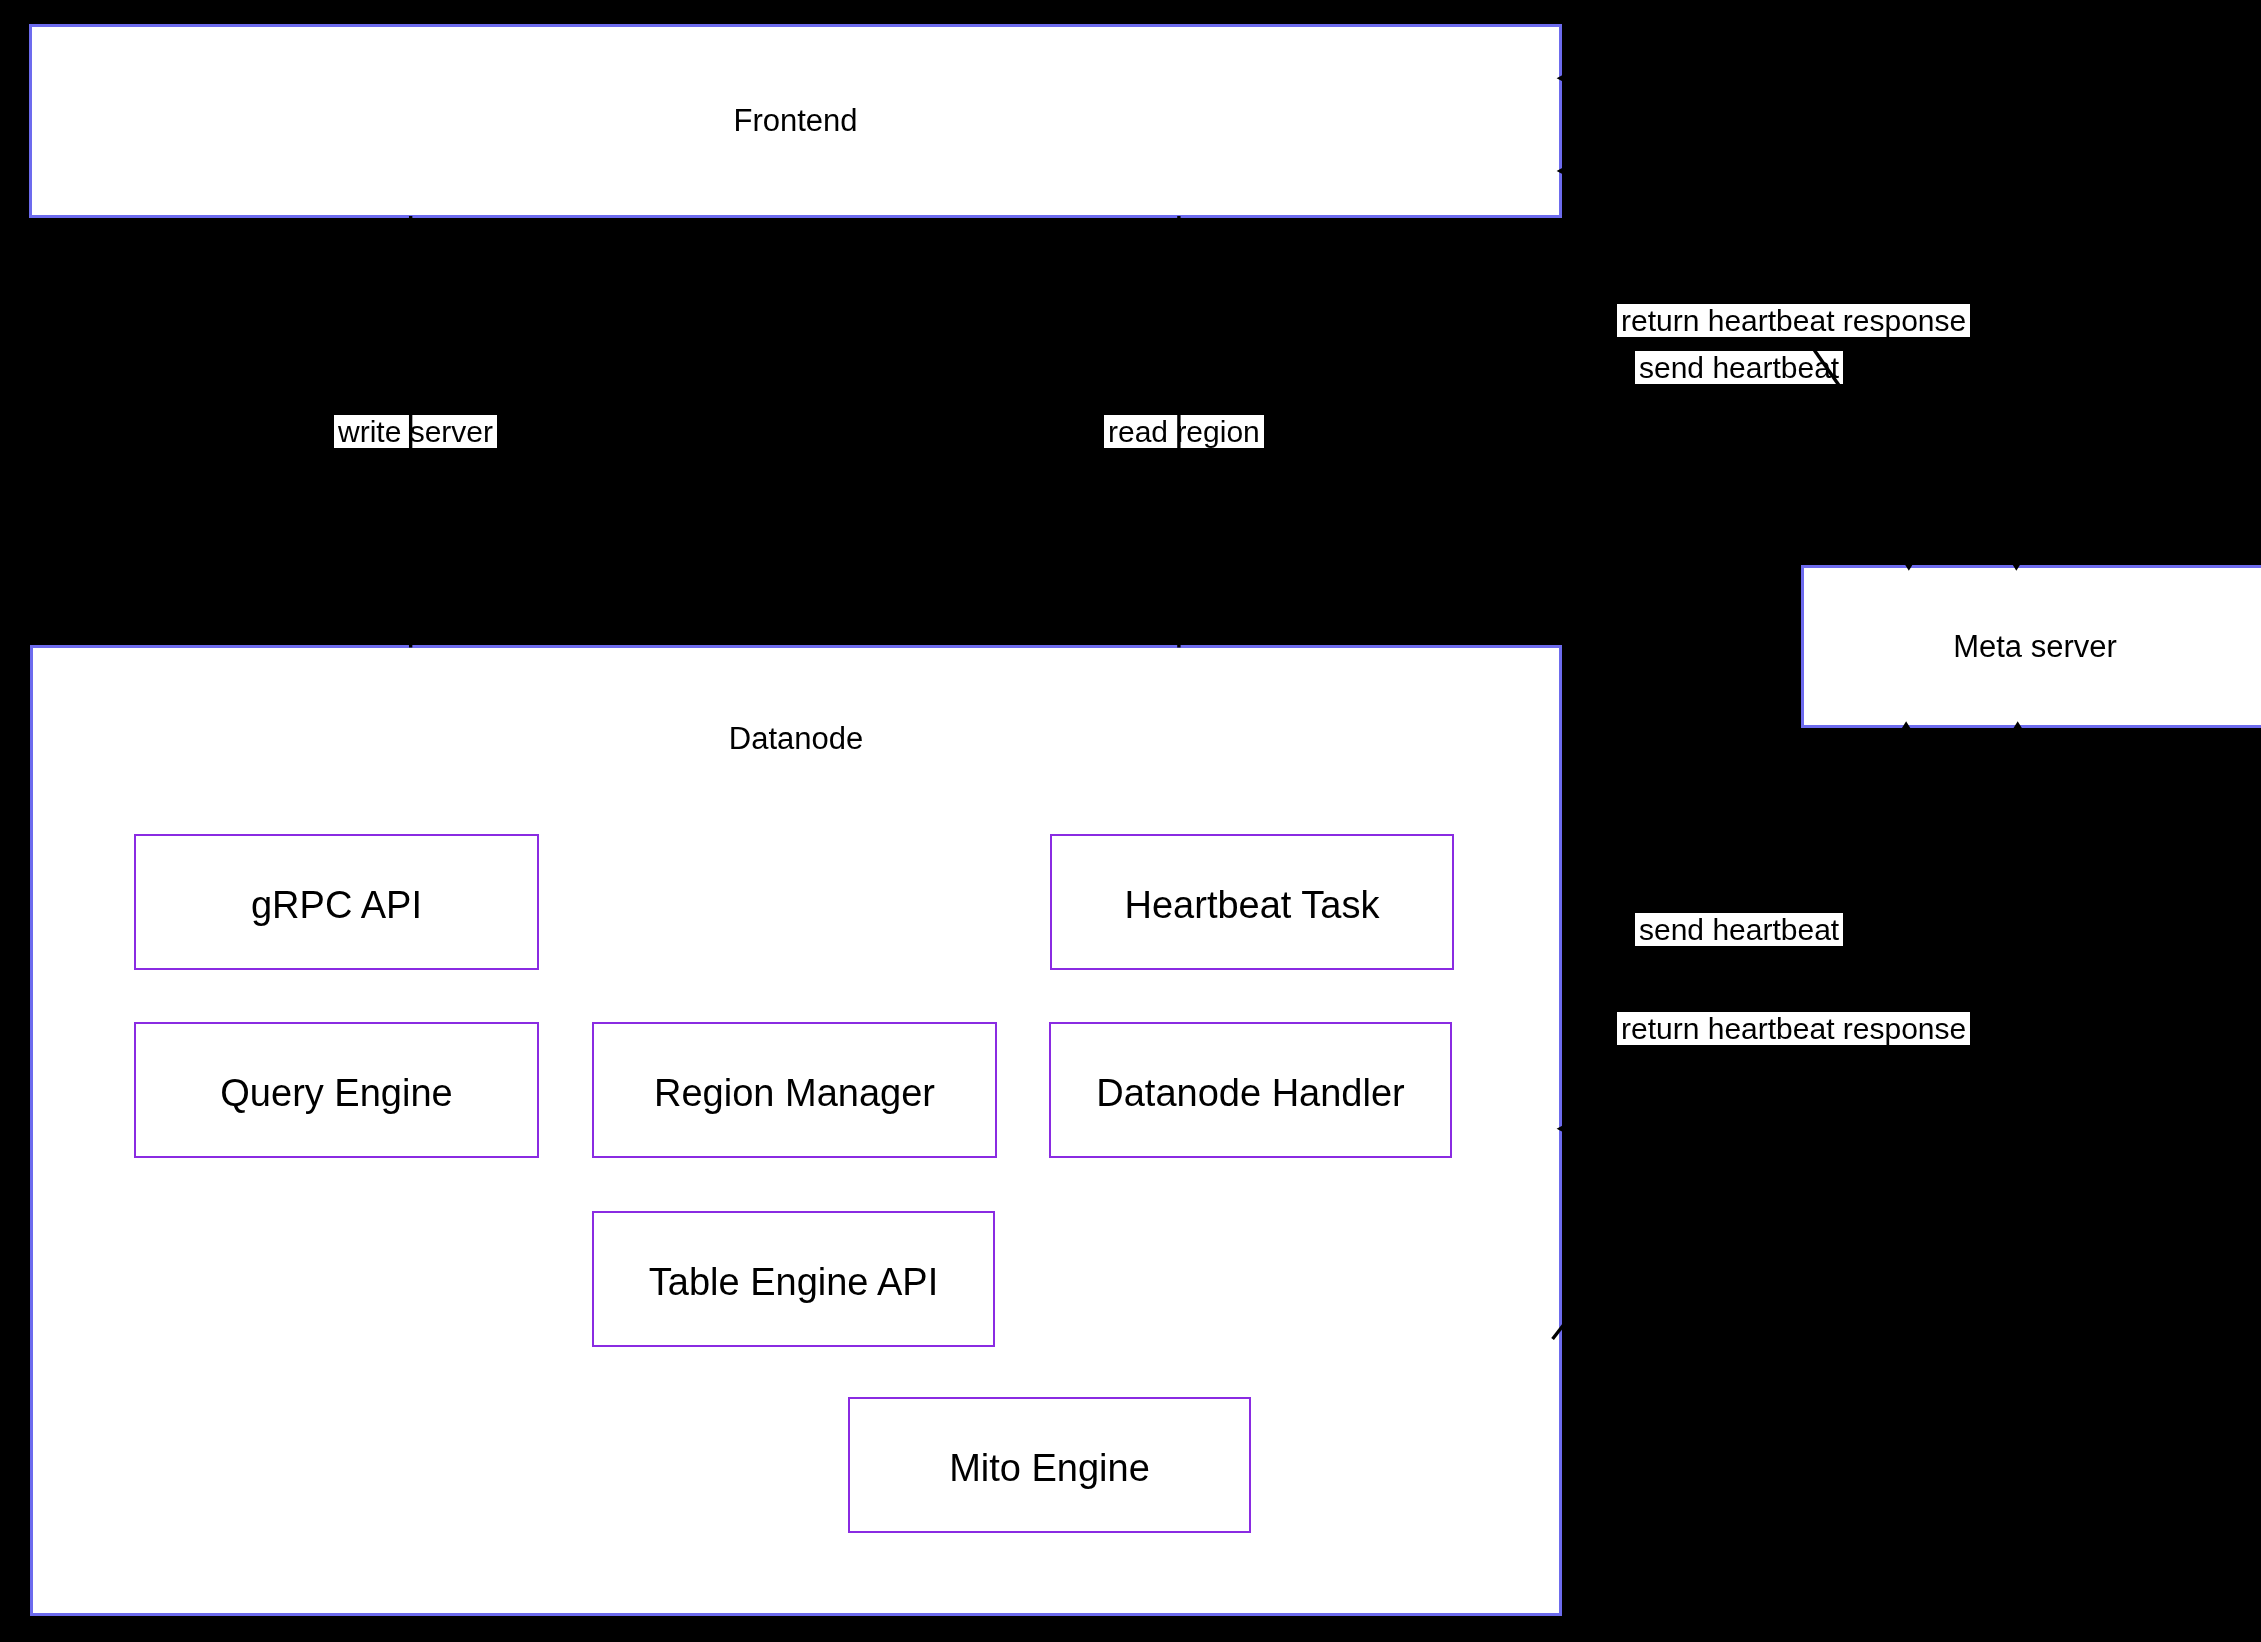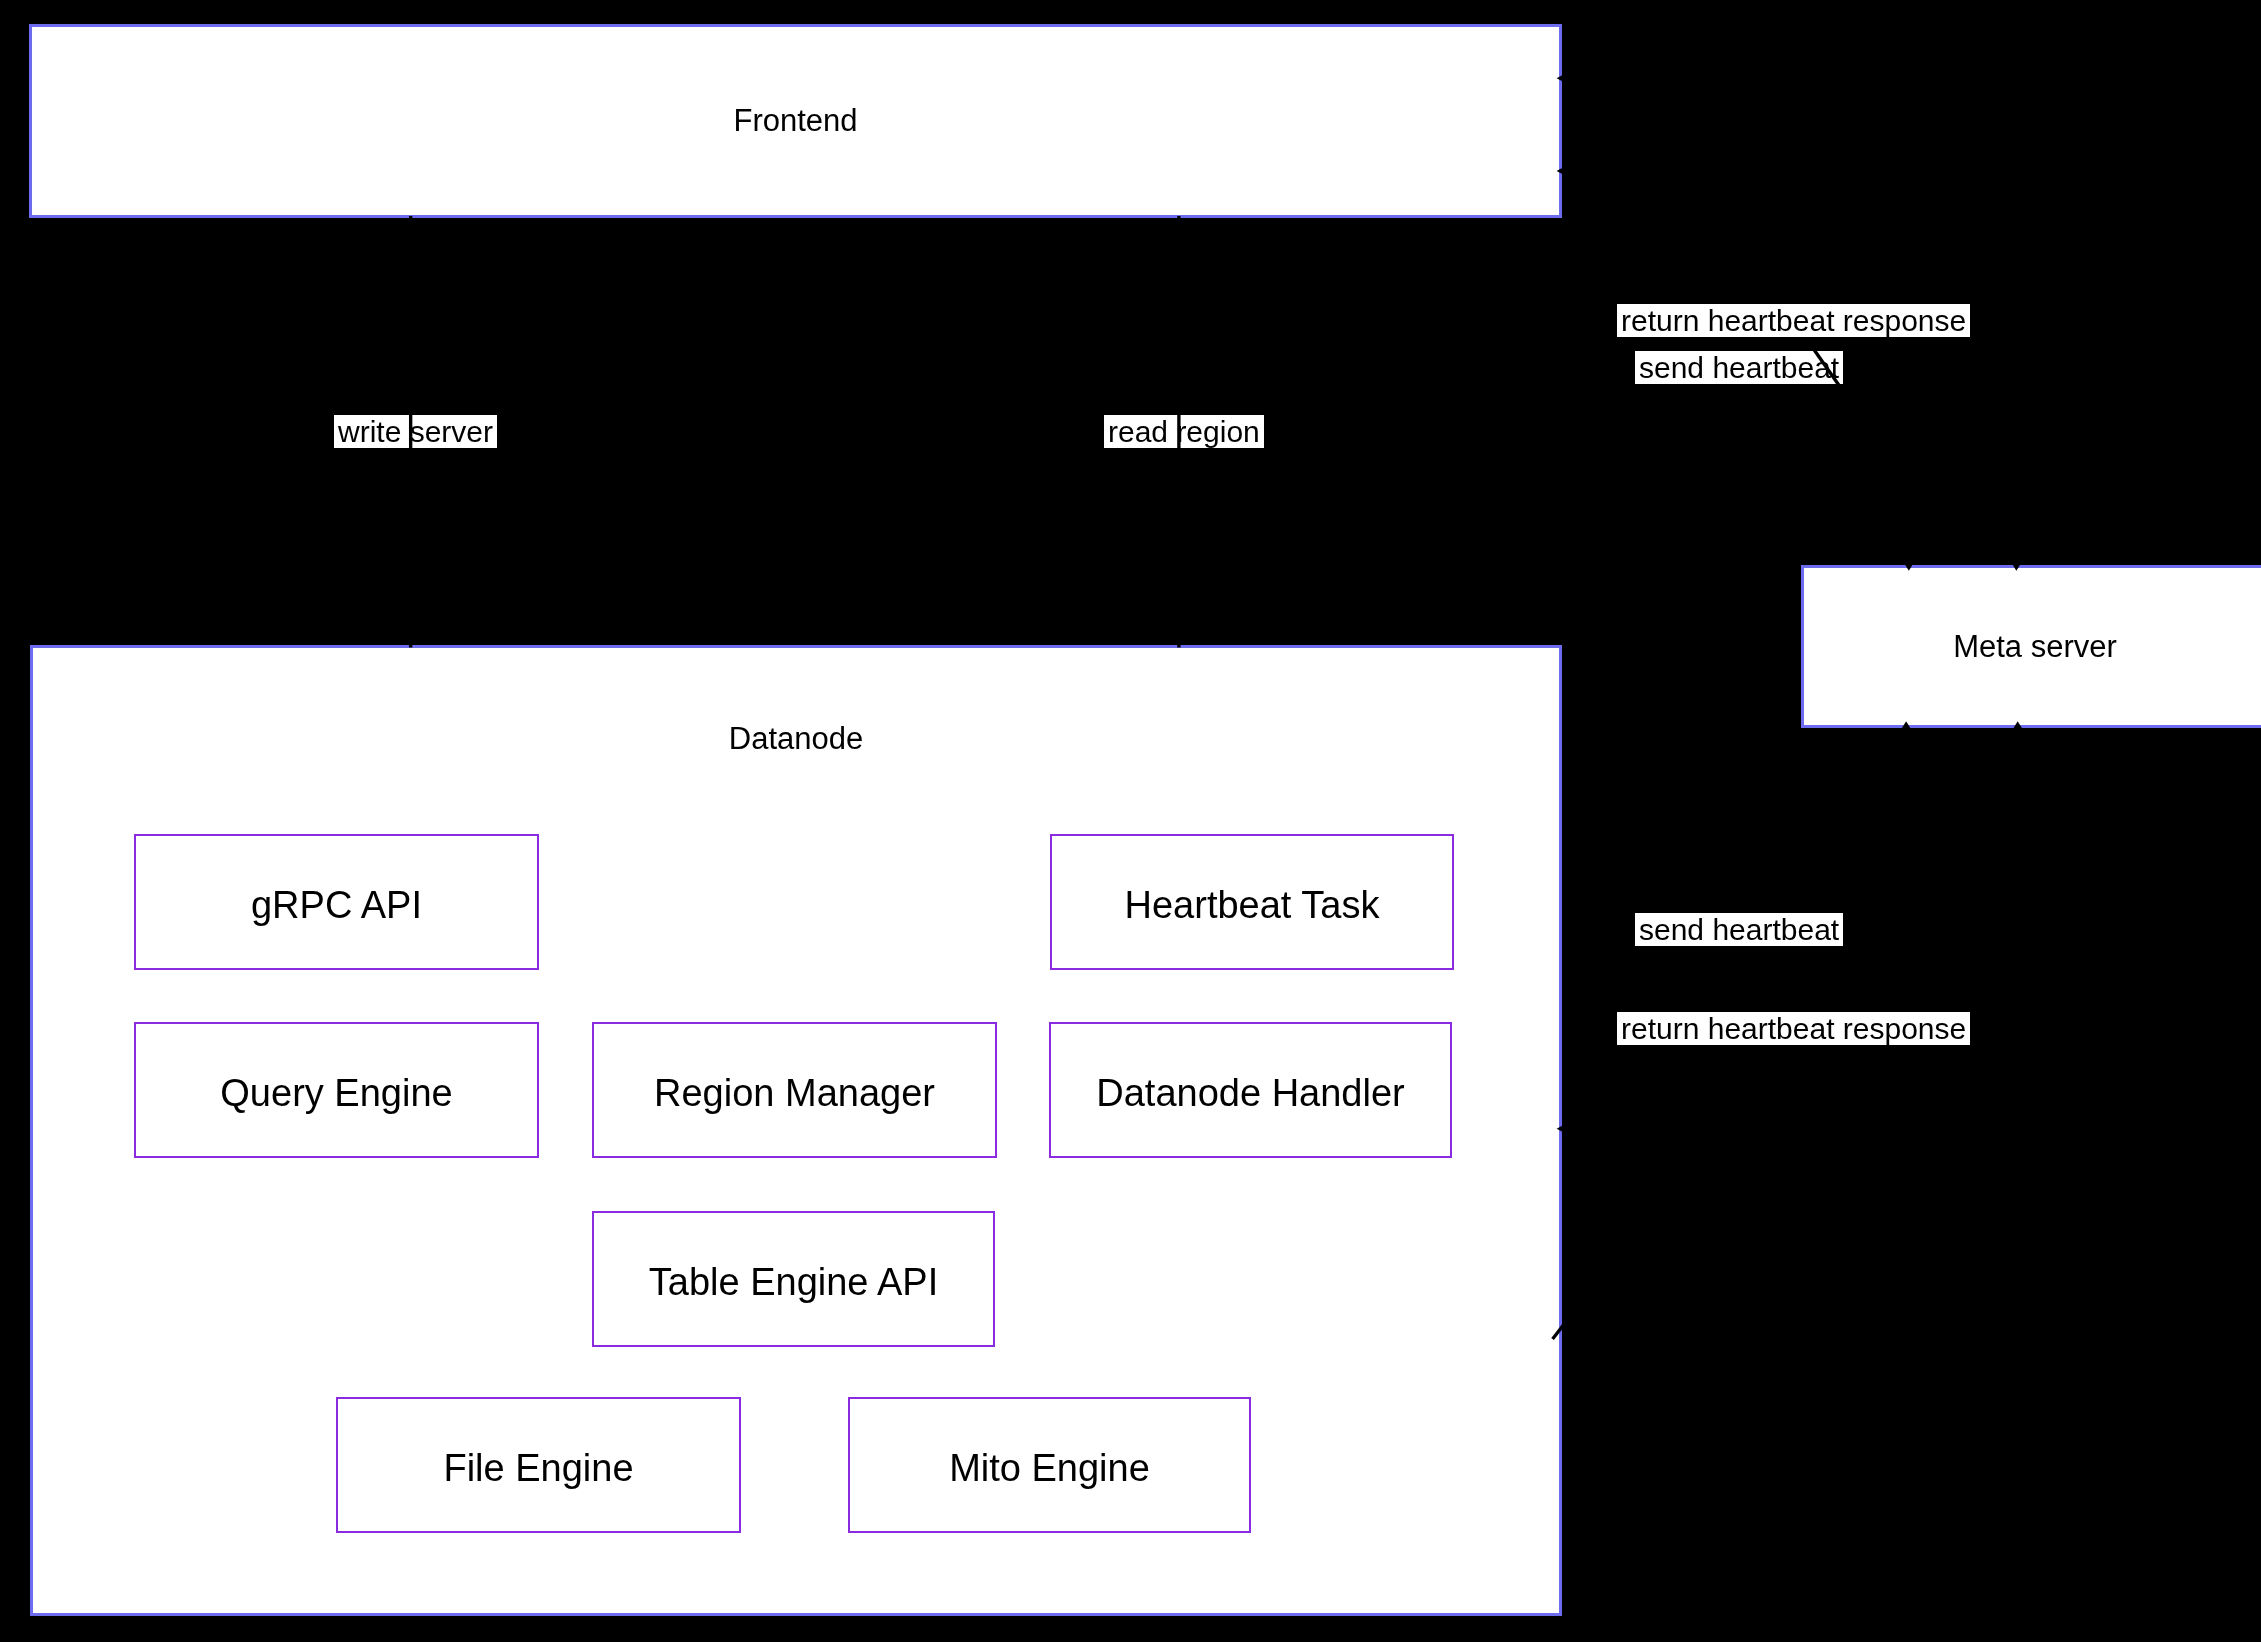--- a/index.html
+++ b/index.html
@@ -96,23 +96,20 @@
     <span class="node-label">Region Manager</span>
   </div>
   <div class="inner-node" style="left:1049px;top:1022px;width:403px;height:136px;">
     <span class="node-label">Datanode Handler</span>
   </div>
 
   <div class="inner-node" style="left:592px;top:1211px;width:403px;height:136px;">
     <span class="node-label">Table Engine API</span>
   </div>
 
-  <div class="inner-node" style="left:336px;top:1397px;width:405px;height:136px;">
-    <span class="node-label">File Engine</span>
-  </div>
   <div class="inner-node" style="left:848px;top:1397px;width:403px;height:136px;">
     <span class="node-label">Mito Engine</span>
   </div>
 
   <div class="edge-label" style="left:334px;top:415px;">write server</div>
   <div class="edge-label" style="left:1104px;top:415px;text-align:right;">read region</div>
   <div class="edge-label" style="left:1617px;top:304px;">return heartbeat response</div>
   <div class="edge-label" style="left:1635px;top:351px;">send heartbeat</div>
   <div class="edge-label" style="left:1635px;top:913px;">send heartbeat</div>
   <div class="edge-label" style="left:1617px;top:1012px;">return heartbeat response</div>

